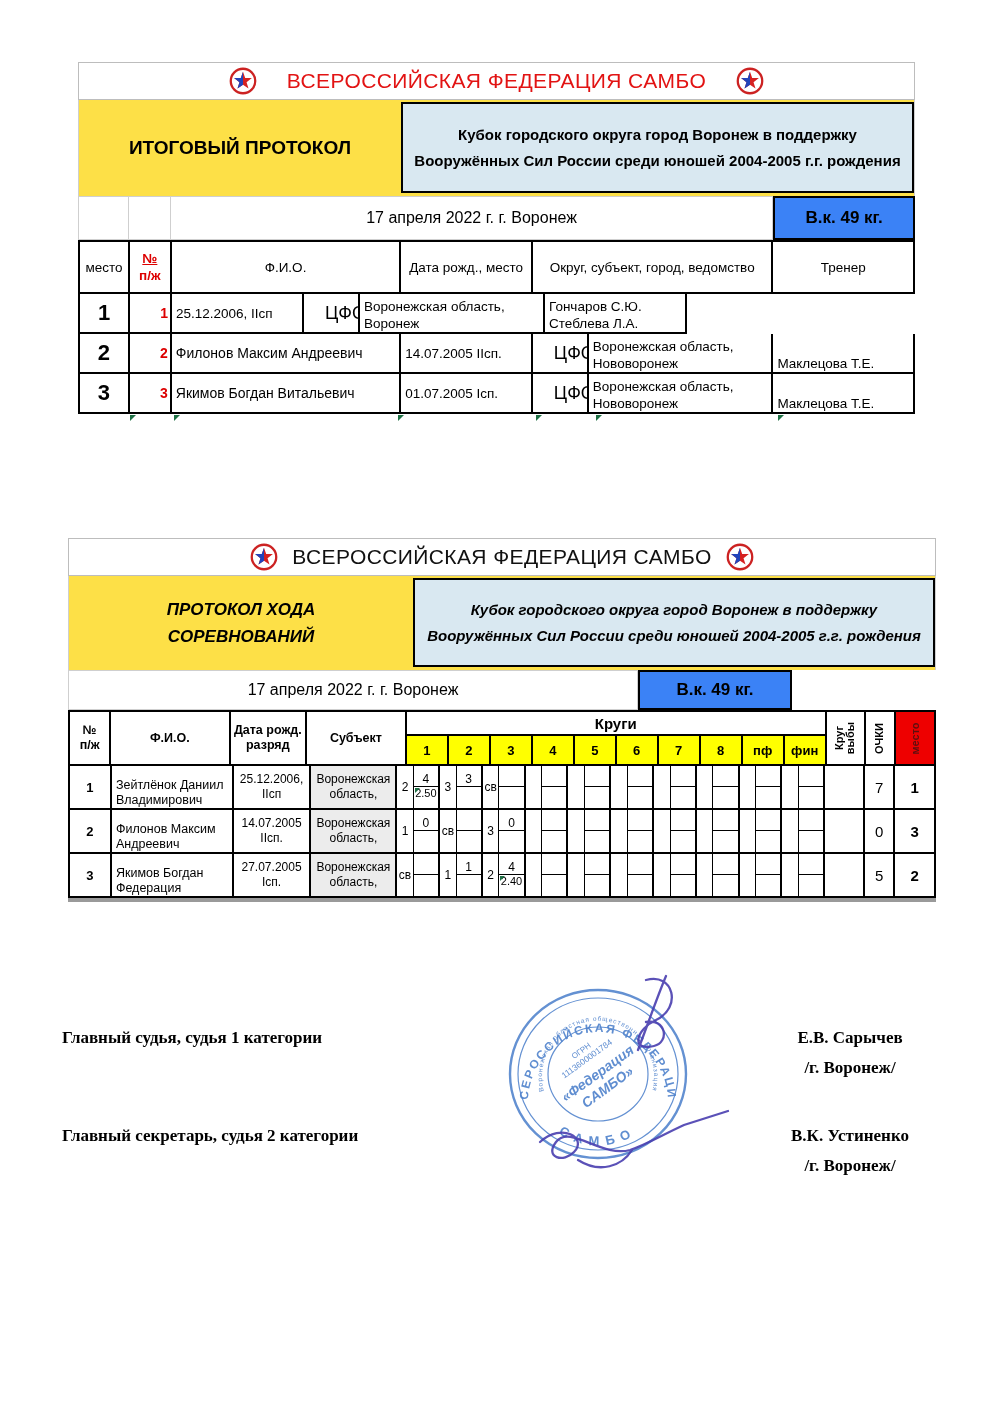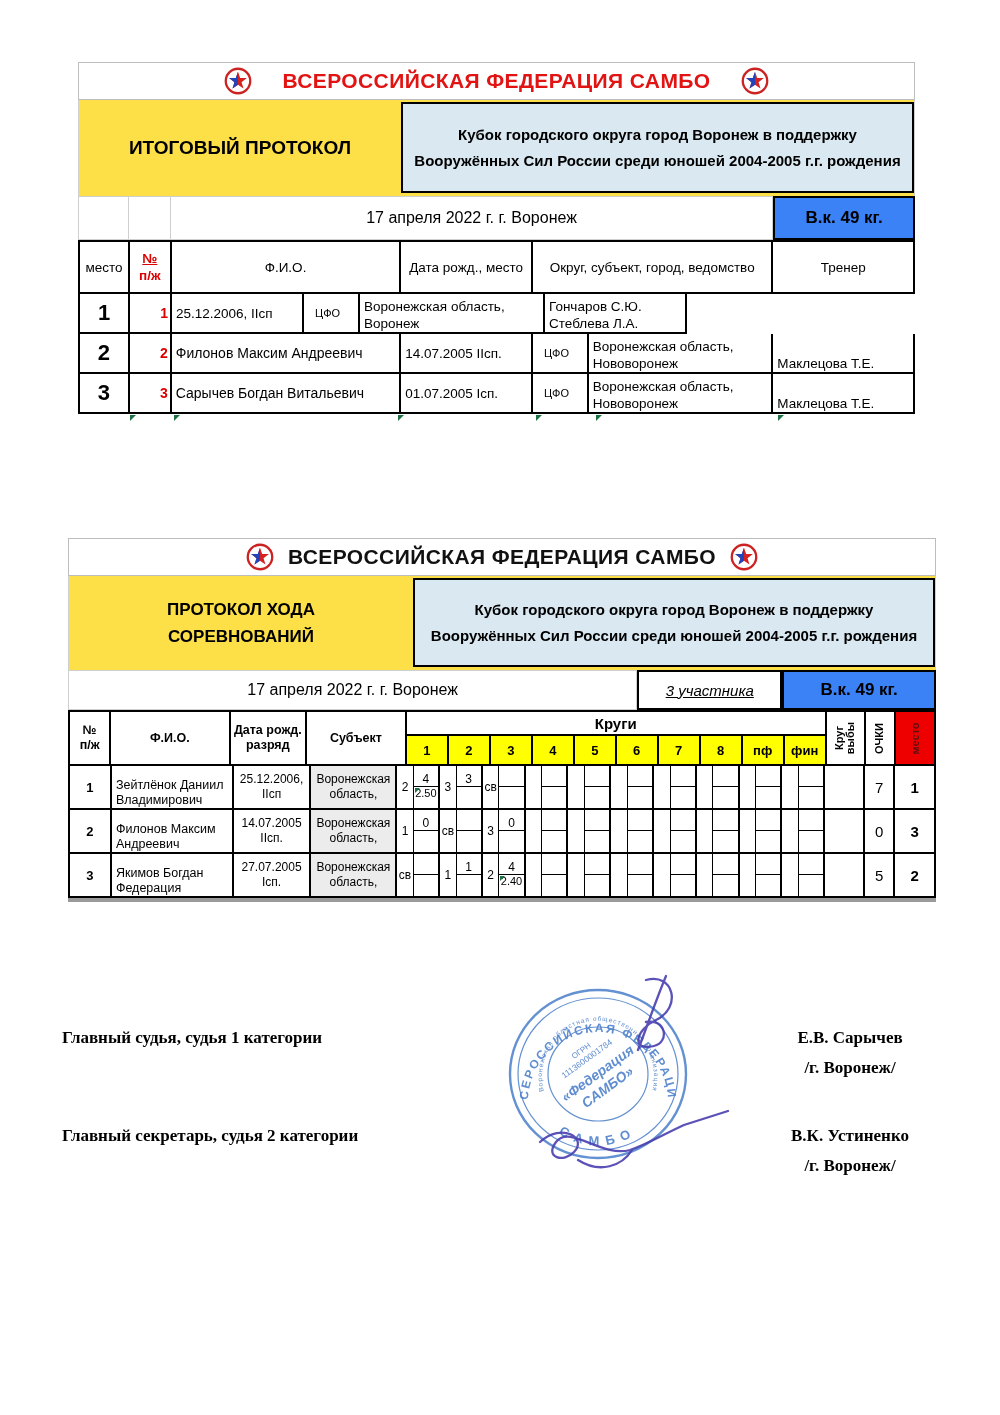--- a/index.html
+++ b/index.html
@@ -2,21 +2,21 @@
 <html><head>
 <meta charset="utf-8">
 <style>
   *{box-sizing:border-box;margin:0;padding:0;}
   body{background:#ffffff;font-family:"Liberation Sans",sans-serif;color:#000;}
   .page{position:relative;width:1000px;height:1415px;background:#fff;overflow:hidden;}
 
   
   .sec{position:absolute;}
   .title-row{height:38px;border:1px solid #bdbdbd;display:flex;align-items:center;justify-content:center;gap:30px;background:#fff;}
-  .fed-title{font-size:21px;font-weight:bold;letter-spacing:.4px;white-space:nowrap;}
+  .fed-title{font-size:21px;font-weight:normal;letter-spacing:.4px;white-space:nowrap;}
   .fed-logo{width:28px;height:28px;flex:0 0 auto;}
   .proto-row{position:relative;border-left:1px solid #cfcfcf;border-right:1px solid #cfcfcf;background:#fde047;}
   .proto-title{position:absolute;left:0;top:0;height:100%;display:flex;flex-direction:column;align-items:center;justify-content:center;font-weight:bold;text-align:center;}
   .blue-box{position:absolute;background:#d9e8f1;border:2px solid #000;display:flex;flex-direction:column;justify-content:center;text-align:center;font-weight:bold;font-size:15px;line-height:26px;}
   .date-row{display:flex;border-left:1px solid #cfcfcf;}
   .gray-cell{border-right:1px solid #cfcfcf;border-top:1px solid #cfcfcf;border-bottom:1px solid #cfcfcf;}
   .date-cell{display:flex;align-items:center;justify-content:center;font-size:16px;}
   .wk-cell{background:#3b82f6;border:2px solid #000;display:flex;align-items:center;justify-content:center;font-weight:bold;font-size:17px;}
   .tbl{border-left:2px solid #000;border-top:2px solid #000;}
   .trow{display:flex;}
@@ -31,29 +31,29 @@
   #sec1 .blue-box{left:322px;top:2px;width:513px;height:91px;}
   #sec1 .date-row{height:44px;}
   #sec1 .trow{height:40px;}
   #sec1 .trow.hrow{height:52px;}
   .place-num{align-items:center;justify-content:center;font-size:22px;font-weight:bold;}
   .red-num{align-items:center;justify-content:flex-end;padding-right:2px;color:#dd0000;font-weight:bold;font-size:14px;}
   .red-hdr{color:#dd0000;font-weight:bold;}
   .red-hdr .u{text-decoration:underline;}
   .name-cell{align-items:center;padding-left:4px;font-size:14px;}
   .birth-cell{align-items:center;padding-left:4px;font-size:13.5px;}
-  .dist-cell{align-items:center;padding-left:11px;font-size:11px;}
+  .dist-cell{align-items:center;padding-left:21px;font-size:18px;}
   .two-line{flex-direction:column;justify-content:flex-end;padding-left:4px;font-size:13.5px;line-height:17px;}
   #marker-strip{position:relative;height:9px;}
   .gtri{position:absolute;top:1px;width:0;height:0;border-top:6px solid #1e7145;border-right:6px solid transparent;}
 
   
   #sec2{left:68px;top:538px;width:868px;}
   #sec2 .fed-title{color:#111;}
-  #sec2 .proto-row{height:94px;}
+  #sec2 .proto-row{height:94px;font-style:italic;}
   #sec2 .proto-title{width:344px;font-size:17px;line-height:27px;}
   #sec2 .blue-box{left:344px;top:2px;width:522px;height:89px;}
   #sec2 .date-row{height:40px;}
   .pa-cell{border:2px solid #000;display:flex;align-items:center;justify-content:center;font-size:15px;font-style:italic;text-decoration:underline;}
   .t2h{display:flex;border-left:2px solid #000;border-top:2px solid #000;height:56px;}
   .t2h .hc{font-weight:bold;font-size:12.5px;line-height:15px;flex-direction:column;}
   .rounds-wrap{width:429px;display:flex;flex-direction:column;}
   .krugi{height:24px;border-right:2px solid #000;border-bottom:2px solid #000;font-weight:bold;font-size:15px;display:flex;align-items:center;justify-content:center;background:#fff;}
   .round-hs{display:flex;height:30px;}
   .round-h{flex:1;background:#ffff00;border-right:2px solid #000;border-bottom:2px solid #000;font-weight:bold;font-size:13px;display:flex;align-items:center;justify-content:center;}
@@ -163,21 +163,21 @@
           <span>Нововоронеж</span>
         </div>
         <div class="tc two-line" style="width:142px">
           <span>Маклецова Т.Е.</span>
         </div>
       </div>
 
       <div class="trow">
         <div class="tc place-num" style="width:50px">3</div>
         <div class="tc red-num" style="width:42px">3</div>
-        <div class="tc name-cell" style="width:230px">Сарычев Богдан Витальевич</div>
+        <div class="tc name-cell" style="width:230px">Якимов Богдан Витальевич</div>
         <div class="tc birth-cell" style="width:132px">01.07.2005  Iсп.</div>
         <div class="tc dist-cell" style="width:56px">ЦФО</div>
         <div class="tc two-line" style="width:185px">
           <span>Воронежская область,</span>
           <span>Нововоронеж</span>
         </div>
         <div class="tc two-line" style="width:142px">
           <span>Маклецова Т.Е.</span>
         </div>
       </div>
@@ -221,21 +221,20 @@
         <span>ПРОТОКОЛ ХОДА</span>
         <span>СОРЕВНОВАНИЙ</span>
       </div>
       <div class="blue-box">
         <div>Кубок городского округа город Воронеж в поддержку</div>
         <div>Вооружённых Сил России среди юношей 2004-2005 г.г. рождения</div>
       </div>
     </div>
     <div class="date-row">
       <div class="gray-cell date-cell" style="width:569px">17 апреля 2022 г. г. Воронеж</div>
-      <div class="pa-cell" style="width:145px">3 участника</div>
       <div class="wk-cell" style="width:154px">В.к. 49 кг.</div>
     </div>
 
     <div class="t2h">
       <div class="tc hc" style="width:42px">
         <span>№</span>
         <span>п/ж</span>
       </div>
       <div class="tc hc" style="width:122px">Ф.И.О.</div>
       <div class="tc hc" style="width:78px">

